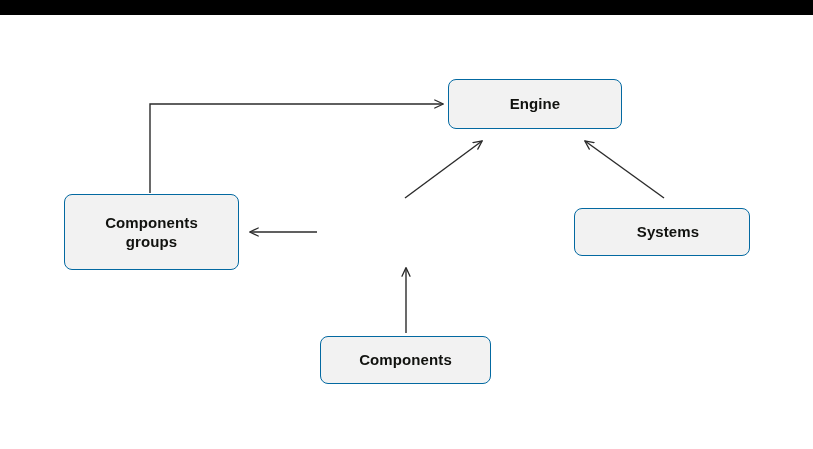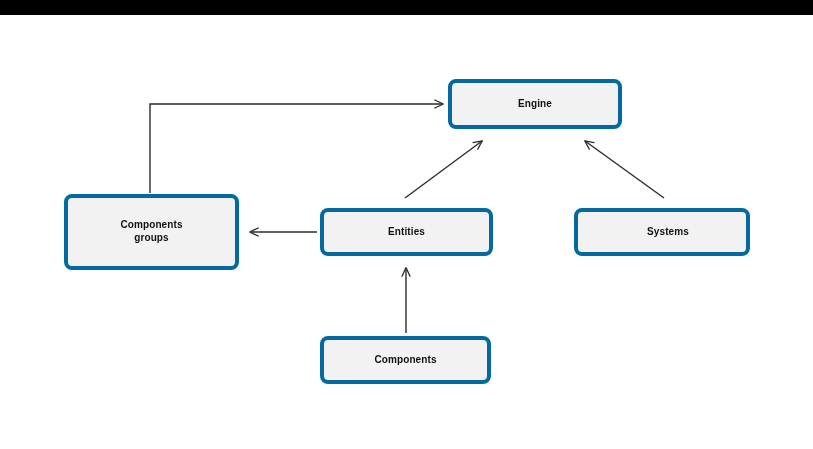--- a/index.html
+++ b/index.html
@@ -33,25 +33,25 @@
   }
 
   .node {
     position: absolute;
     box-sizing: border-box;
     display: flex;
     align-items: center;
     justify-content: center;
     text-align: center;
     background: #F2F2F2;
-    border: 4px solid #0369a1;
+    border: 1px solid #0369a1;
     border-radius: 8px;
     color: #11120F;
     font-weight: bold;
-    font-size: 10px;
+    font-size: 15px;
     line-height: 1.28;
     letter-spacing: 0.1px;
     user-select: none;
   }
   .node-label {
     display: block;
     white-space: pre-line;
   }
 
   #node-engine            { left: 448px; top: 79px;  width: 174px; height: 50px; }
@@ -87,23 +87,20 @@
 
   <div class="node" id="node-engine">
     <span class="node-label">Engine</span>
   </div>
 
   <div class="node" id="node-component-groups">
     <span class="node-label">Components
 groups</span>
   </div>
 
-  <div class="node" id="node-entities">
-    <span class="node-label">Entities</span>
-  </div>
 
   <div class="node" id="node-systems">
     <span class="node-label">Systems</span>
   </div>
 
   <div class="node" id="node-components">
     <span class="node-label">Components</span>
   </div>
 
 </div>

